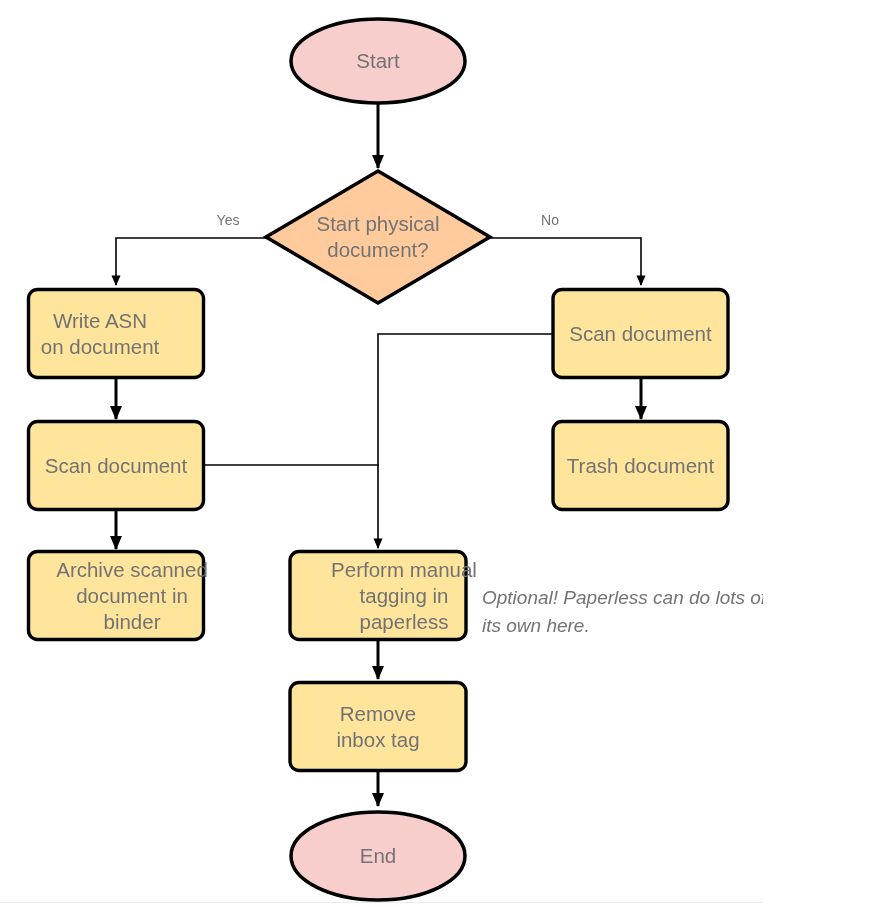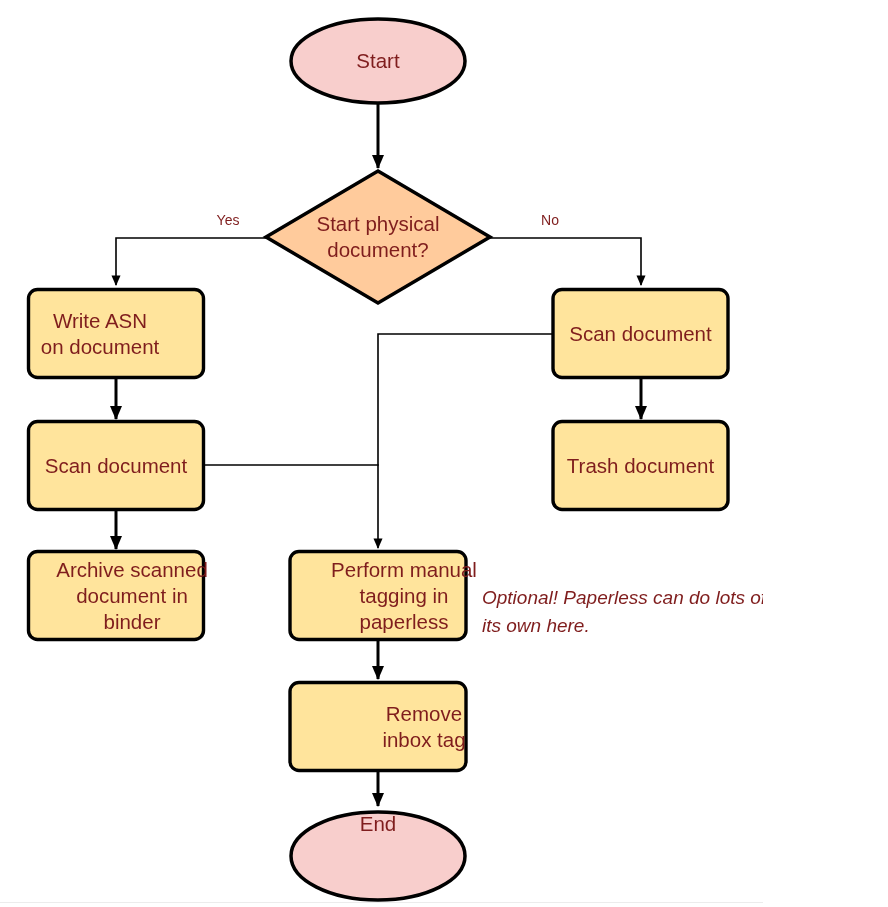--- a/index.html
+++ b/index.html
@@ -3,21 +3,21 @@
 <meta charset="utf-8">
 <style>
   html, body { margin: 0; padding: 0; background: #ffffff; }
   .canvas {
     position: relative;
     width: 763px;
     height: 907px;
     background: #ffffff;
     overflow: hidden;
     font-family: "Liberation Sans", sans-serif;
-    color: #7f1d1d;
+    color: #737373;
   }
   .layer { position: absolute; inset: 0; }
   svg .shape { stroke: #000; }
   svg .edge  { fill: none; stroke: #000; }
   svg .edge.thick { stroke-width: 3; }
   svg .edge.thin  { stroke-width: 1.6; }
 
   .node-label {
     position: absolute;
     display: flex;
@@ -112,19 +112,19 @@
 
   <div class="node-label" style="left:553px; top:422px; width:175px; height:88px;">Trash document</div>
 
   <div class="node-label" style="left:290px; top:552px; width:176px; height:88px;padding-left:26px;">Perform manual
 tagging in
 paperless</div>
 
   <div class="annotation">Optional! Paperless can do lots of work on
 its own here.</div>
 
-  <div class="node-label" style="left:290px; top:683px; width:176px; height:88px;margin-left:46px;">Remove
+  <div class="node-label" style="left:290px; top:683px; width:176px; height:88px;">Remove
 inbox tag</div>
 
-  <div class="node-label" style="left:290px; top:780px; width:176px; height:88px;text-align:right;">End</div>
+  <div class="node-label" style="left:290px; top:812px; width:176px; height:88px;text-align:right;">End</div>
 
   <div class="bottom-divider"></div>
 </div>
 
 </body></html>

